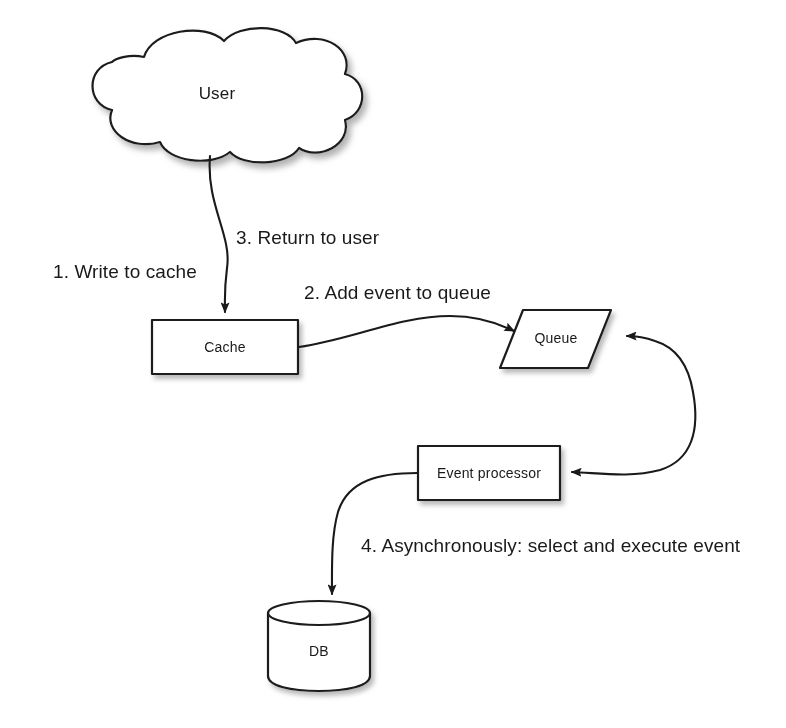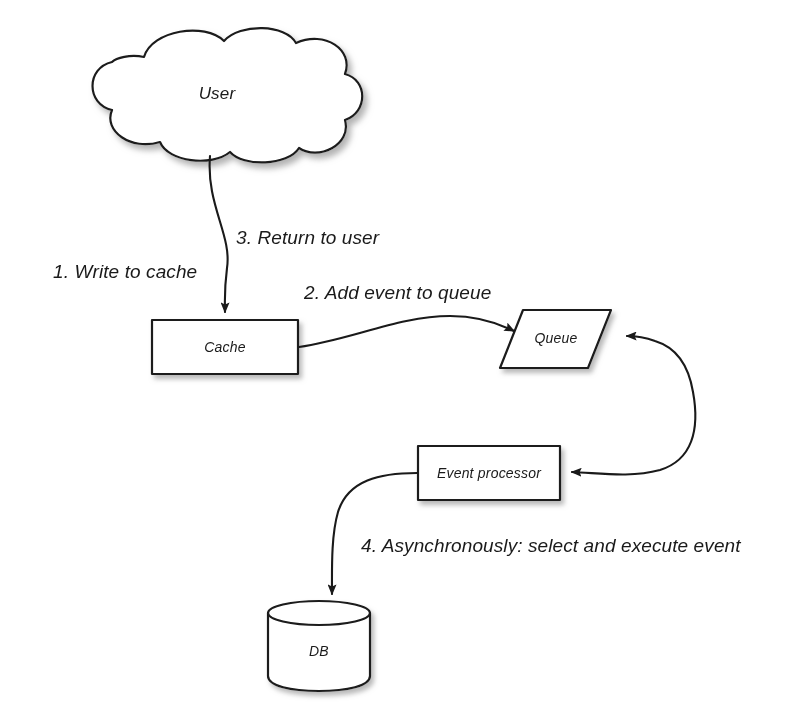--- a/index.html
+++ b/index.html
@@ -7,21 +7,20 @@
     padding: 0;
     background: #ffffff;
   }
   #canvas {
     position: relative;
     width: 786px;
     height: 728px;
     background: #ffffff;
     font-family: "Liberation Sans", sans-serif;
     overflow: hidden;
-    font-style: italic;
   }
   #diagram-svg {
     position: absolute;
     top: 0;
     left: 0;
     width: 786px;
     height: 728px;
   }
   .node-shape {
     fill: #ffffff;

